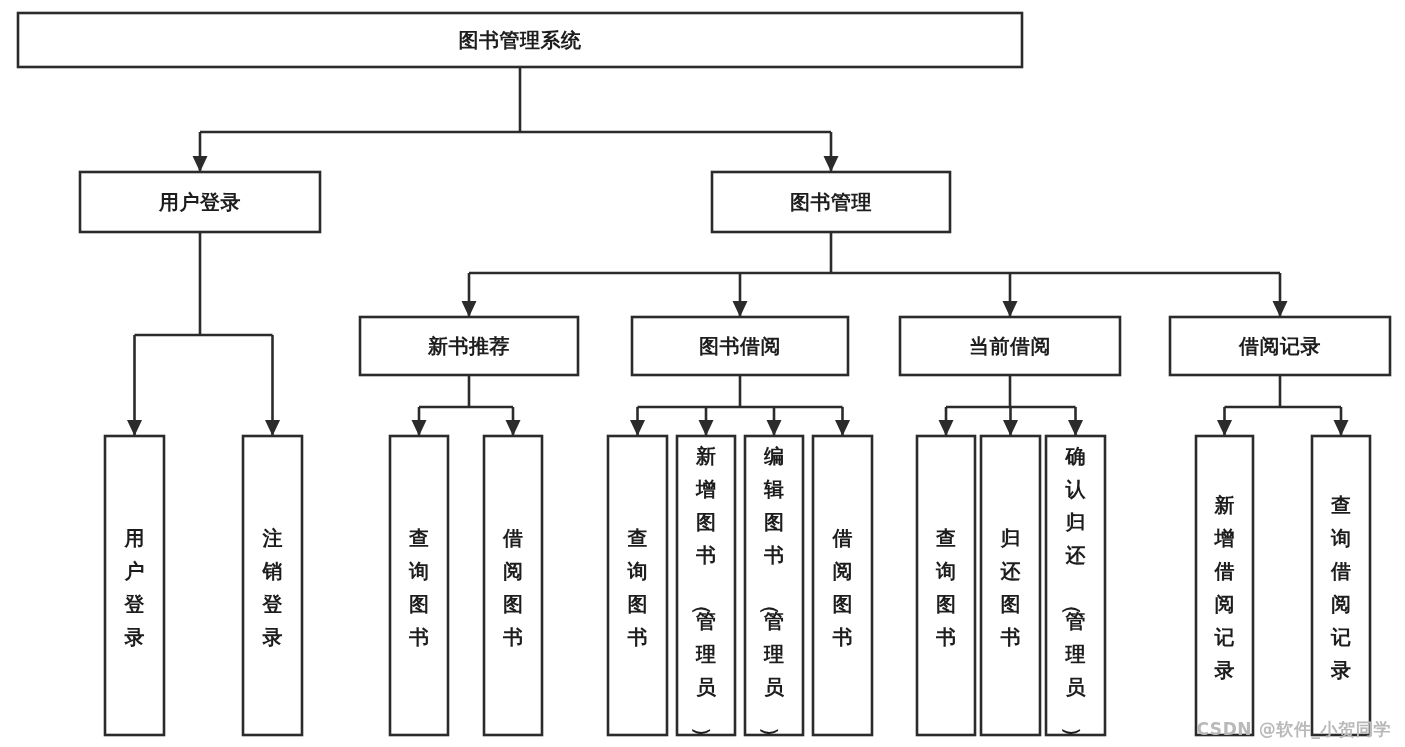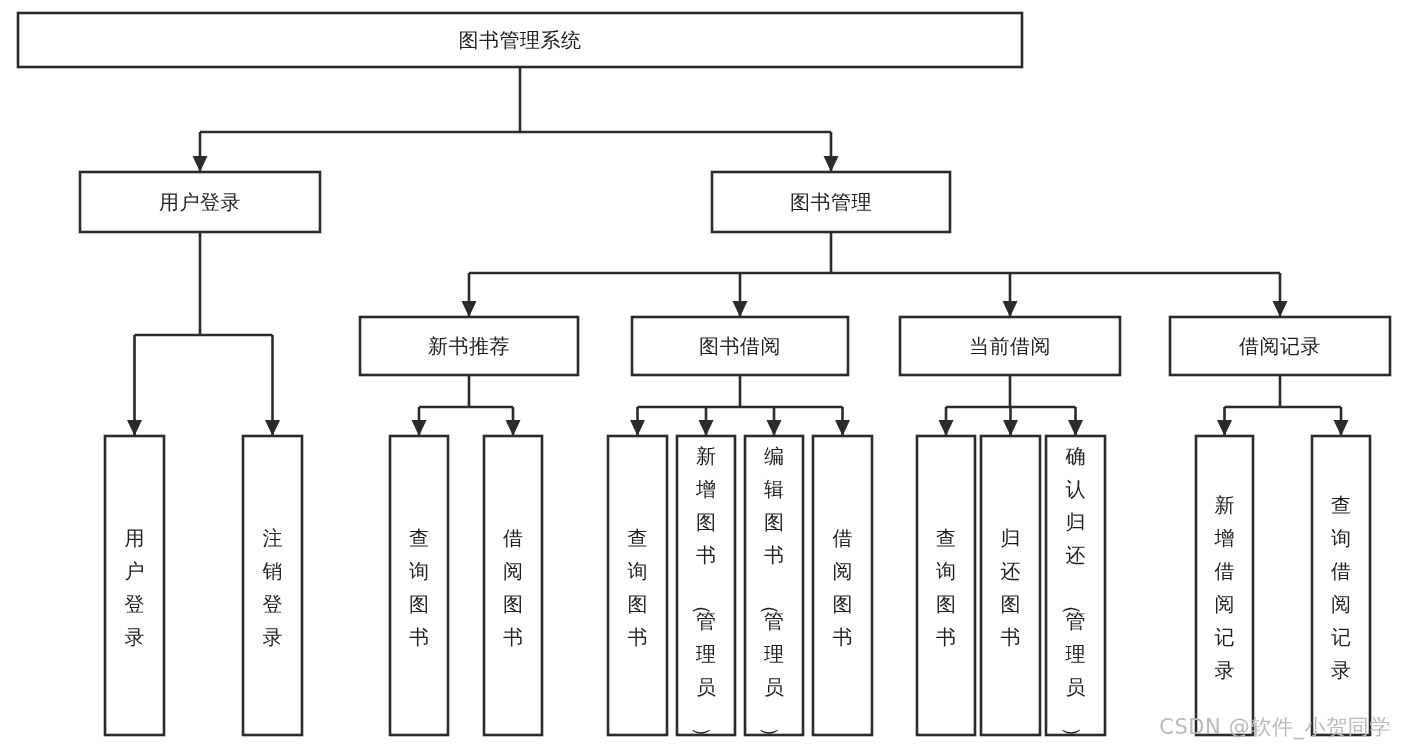--- a/index.html
+++ b/index.html
@@ -14,20 +14,21 @@
     position: relative;
     overflow: hidden;
     font-family: "DejaVu Sans", "Liberation Sans", sans-serif;
   }
   #diagram-root {
     position: absolute;
     top: 0;
     left: 0;
     width: 1405px;
     height: 747px;
+    font-weight: bold;
   }
   svg.flow {
     display: block;
     width: 1405px;
     height: 747px;
     background: #ffffff;
   }
   .node-rect {
     fill: #ffffff;
     stroke: #2b2b2b;
@@ -56,21 +57,21 @@
   }
   .link-arrow {
     fill: #2b2b2b;
     stroke: none;
   }
   .watermark {
     position: absolute;
     right: 14px;
     bottom: 6px;
     font-family: "DejaVu Sans", "Liberation Sans", sans-serif;
-    font-size: 21px;
+    font-size: 17px;
     color: #b9b9b9;
     letter-spacing: 0.6px;
     white-space: nowrap;
     user-select: none;
     pointer-events: none;
   }
 </style>
 </head>
 <body>
 

